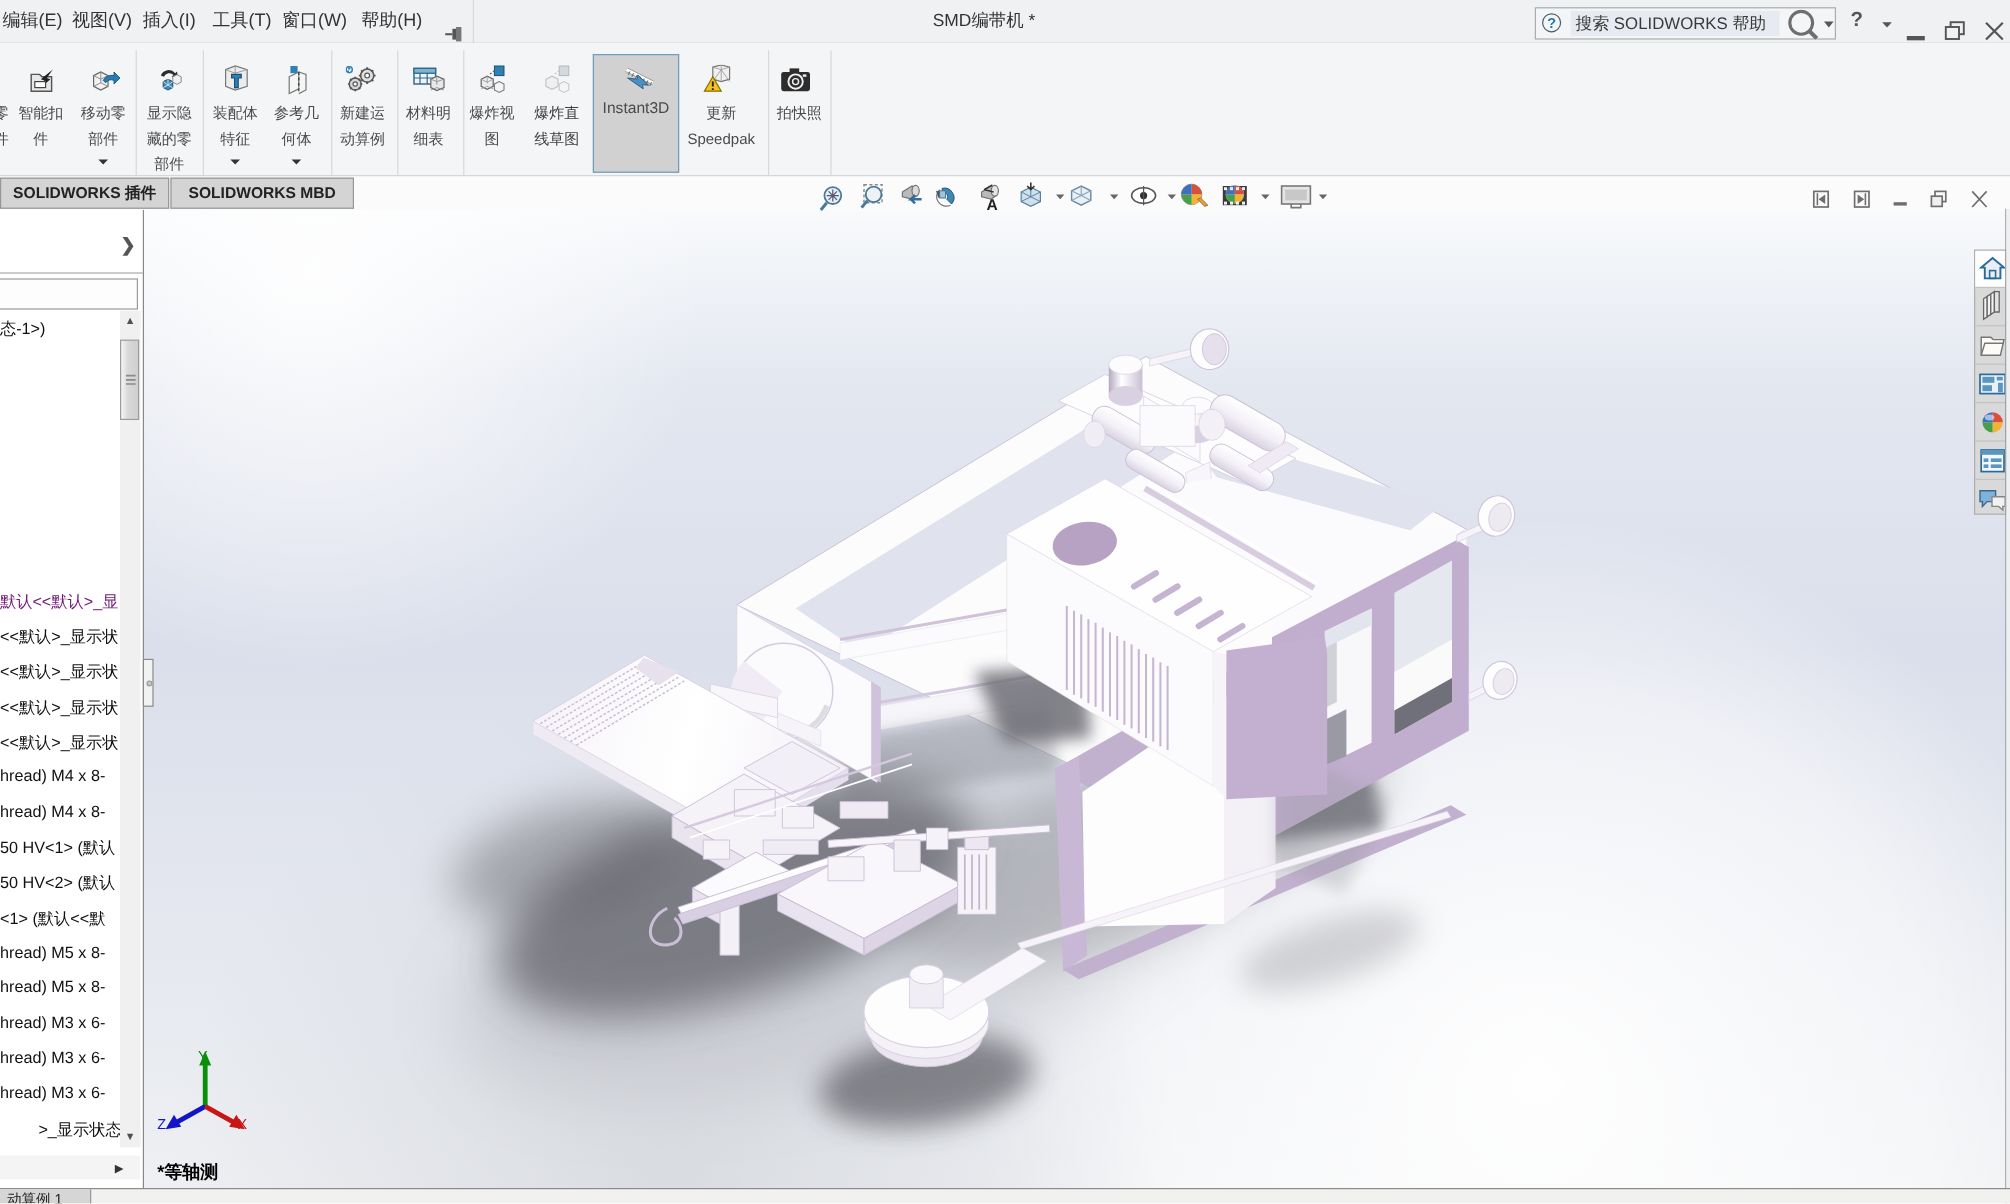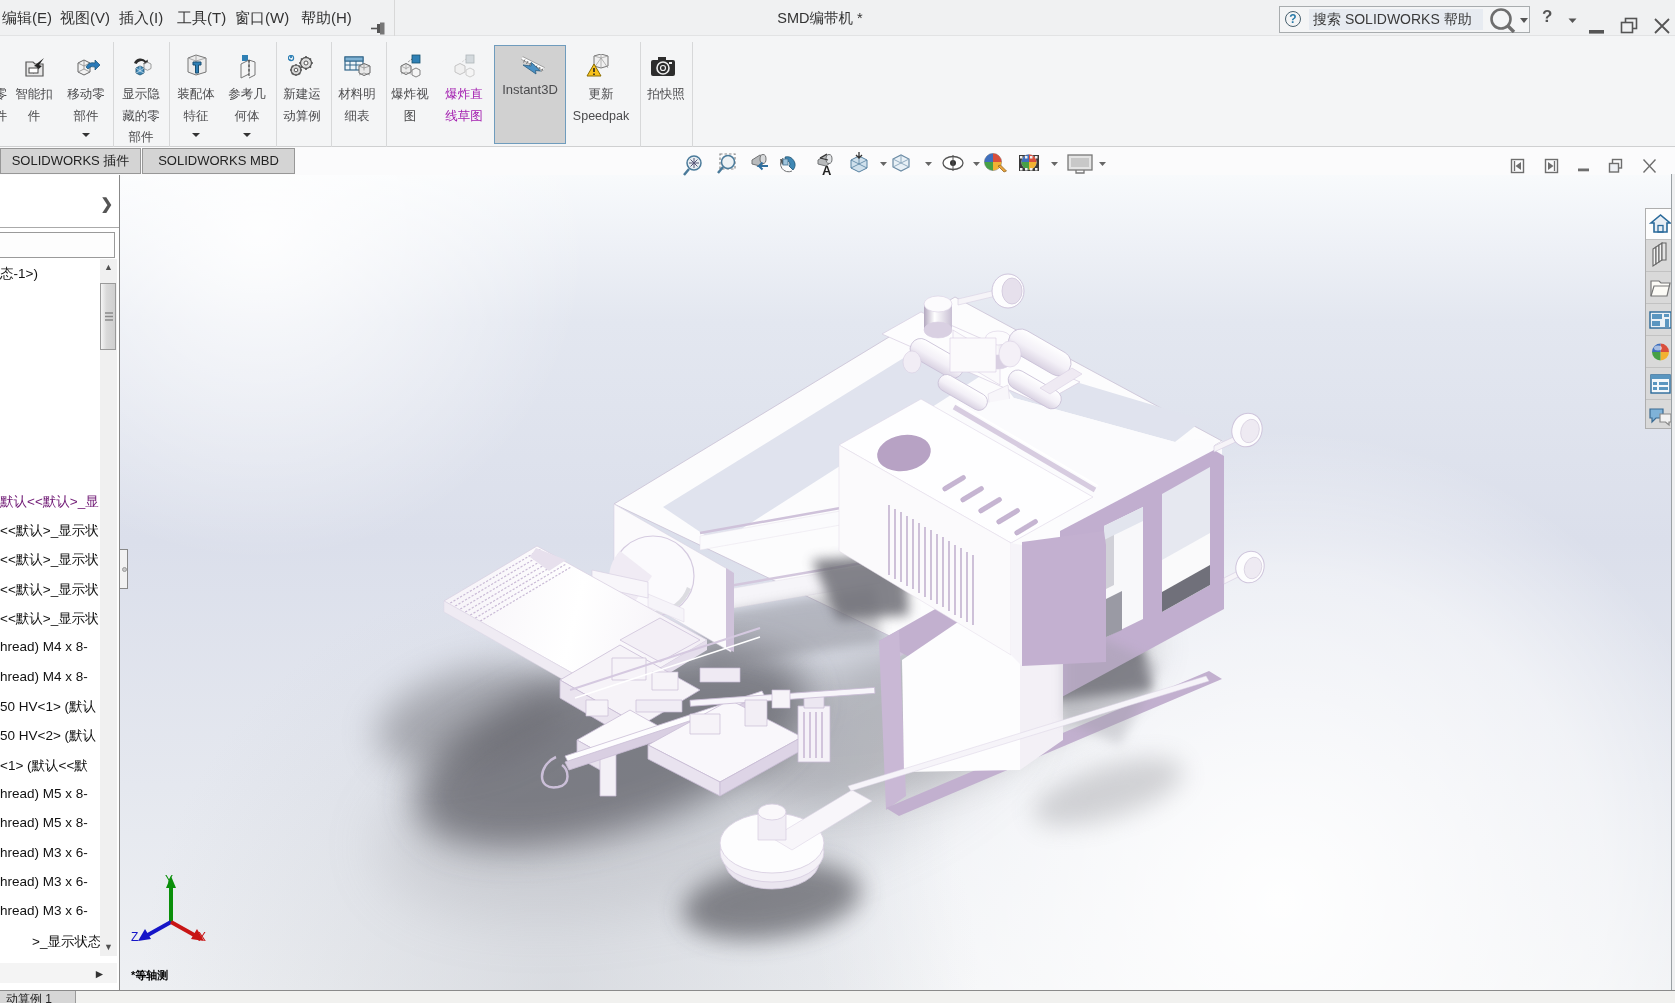--- a/index.html
+++ b/index.html
@@ -17,21 +17,21 @@
 #searchbox .stext{position:absolute;left:33px;top:2px;height:21px;line-height:21px;font-size:14px;color:#3a3a3a;}
 
 .wbtn{position:absolute;top:0;height:36px;color:#555;}
 
 #ribbon{position:absolute;left:0;top:36px;width:1675px;height:111px;background:#f4f5f6;border-bottom:1px solid #cfd0d1;}
 .rbtn{position:absolute;top:48px;text-align:center;font-size:12.5px;color:#4b4b4d;line-height:21.5px;}
 .rsep{position:absolute;top:6px;width:1px;height:105px;background:#d7d8d9;}
 .drop{position:absolute;width:0;height:0;border-left:4px solid transparent;border-right:4px solid transparent;border-top:4px solid #333;}
 #instant3d{position:absolute;left:494px;top:9px;width:72px;height:99px;background:#d1d1d1;border:1px solid #6f9cbd;}
 
-#tabrow{position:absolute;left:0;top:147px;width:1675px;height:28px;background:#fbfbfc;}
+#tabrow{position:absolute;left:0;top:147px;width:1675px;height:28px;background:#fbfbfc;font-weight:bold;}
 .cmdtab{position:absolute;top:1px;height:26px;background:#d4d4d4;border:1px solid #979797;line-height:24px;text-align:center;font-size:13px;color:#222;}
 
 #lpanel{position:absolute;left:0;top:175px;width:120px;height:815px;background:#fff;border-right:1px solid #888;}
 #lp-head{position:absolute;left:0;top:0px;width:119px;height:53px;border-bottom:1px solid #aaa;}
 #lp-chevron{position:absolute;right:6px;top:20px;font-size:15px;color:#555;font-weight:bold;}
 #lp-filter{position:absolute;left:-3px;top:57px;width:118px;height:26px;background:#fdfdfd;border:1px solid #9a9a9a;}
 #lp-tree{position:absolute;left:0;top:84px;width:100px;height:697px;overflow:hidden;background:#fff;}
 .trow{position:absolute;left:0;width:160px;font-size:13.5px;color:#111;white-space:nowrap;}
 
 #lp-sb{position:absolute;left:100px;top:84px;width:17px;height:697px;background:#f0f0f0;}
@@ -44,21 +44,21 @@
 
 #viewport{position:absolute;left:120px;top:175px;width:1555px;height:815px;overflow:hidden;}
 
 #docbtns{position:absolute;left:1500px;top:155px;width:170px;height:24px;color:#6e6e6e;}
 
 #taskpane{position:absolute;left:1645px;top:208px;width:27px;height:221px;background:#d9d9d9;border:1px solid #aeaeae;}
 .tp-cell{position:absolute;left:0;width:25px;height:31px;border-bottom:1px solid #c2c2c2;overflow:hidden;}
 
 #statusbar{position:absolute;left:0;top:990px;width:1675px;height:13px;background:#f1f1ef;border-top:1px solid #8a8a8a;}
 #mstab{position:absolute;left:0px;top:991px;width:76px;height:12px;background:#d6d6d6;border-right:1px solid #9a9a9a;font-size:12px;color:#222;padding-left:6px;line-height:16px;overflow:hidden;}
-#viewlabel{position:absolute;left:131px;top:968px;font-size:11px;color:#000;font-weight:bold;}
+#viewlabel{position:absolute;left:131px;top:968px;font-size:15px;color:#000;font-weight:bold;}
 </style>
 </head>
 <body>
 <div id="app">
 
   <div id="menubar">
     <div class="menu" style="left:2px;">编辑(E)</div>
     <div class="menu" style="left:60px;">视图(V)</div>
     <div class="menu" style="left:119px;">插入(I)</div>
     <div class="menu" style="left:177px;">工具(T)</div>
@@ -101,21 +101,21 @@
     <div class="rbtn" style="left:115px;width:52px;text-align:center;">显示隐<br>藏的零<br>部件</div>
     <div class="rsep" style="left:169px;"></div>
     <div class="rbtn" style="left:170px;width:52px;">装配体<br>特征</div>
     <div class="rbtn" style="left:221px;width:52px;font-family:Liberation Serif, serif;">参考几<br>何体</div>
     <div class="rsep" style="left:276px;"></div>
     <div class="rbtn" style="left:276px;width:52px;">新建运<br>动算例</div>
     <div class="rsep" style="left:331px;"></div>
     <div class="rbtn" style="left:331px;width:52px;">材料明<br>细表</div>
     <div class="rsep" style="left:386px;"></div>
     <div class="rbtn" style="left:384px;width:52px;">爆炸视<br>图</div>
-    <div class="rbtn" style="left:438px;width:52px;color:#a21caf;">爆炸直<br>线草图</div>
+    <div class="rbtn" style="left:438px;width:52px;color:#404040;">爆炸直<br>线草图</div>
     <div id="instant3d">
         <div style="position:absolute;left:0;top:36px;width:70px;text-align:center;font-size:13px;color:#4b4b4d;">Instant3D</div>
       </div>
     <div class="rbtn" style="left:568px;width:66px;">更新<br>Speedpak</div>
     <div class="rsep" style="left:640px;"></div>
     <div class="rbtn" style="left:641px;width:50px;">拍快照</div>
     <div class="rsep" style="left:692px;"></div>
     <div class="drop" style="left:82px;top:97px;"></div>
     <div class="drop" style="left:192px;top:97px;"></div>
     <div class="drop" style="left:243px;top:97px;"></div>

